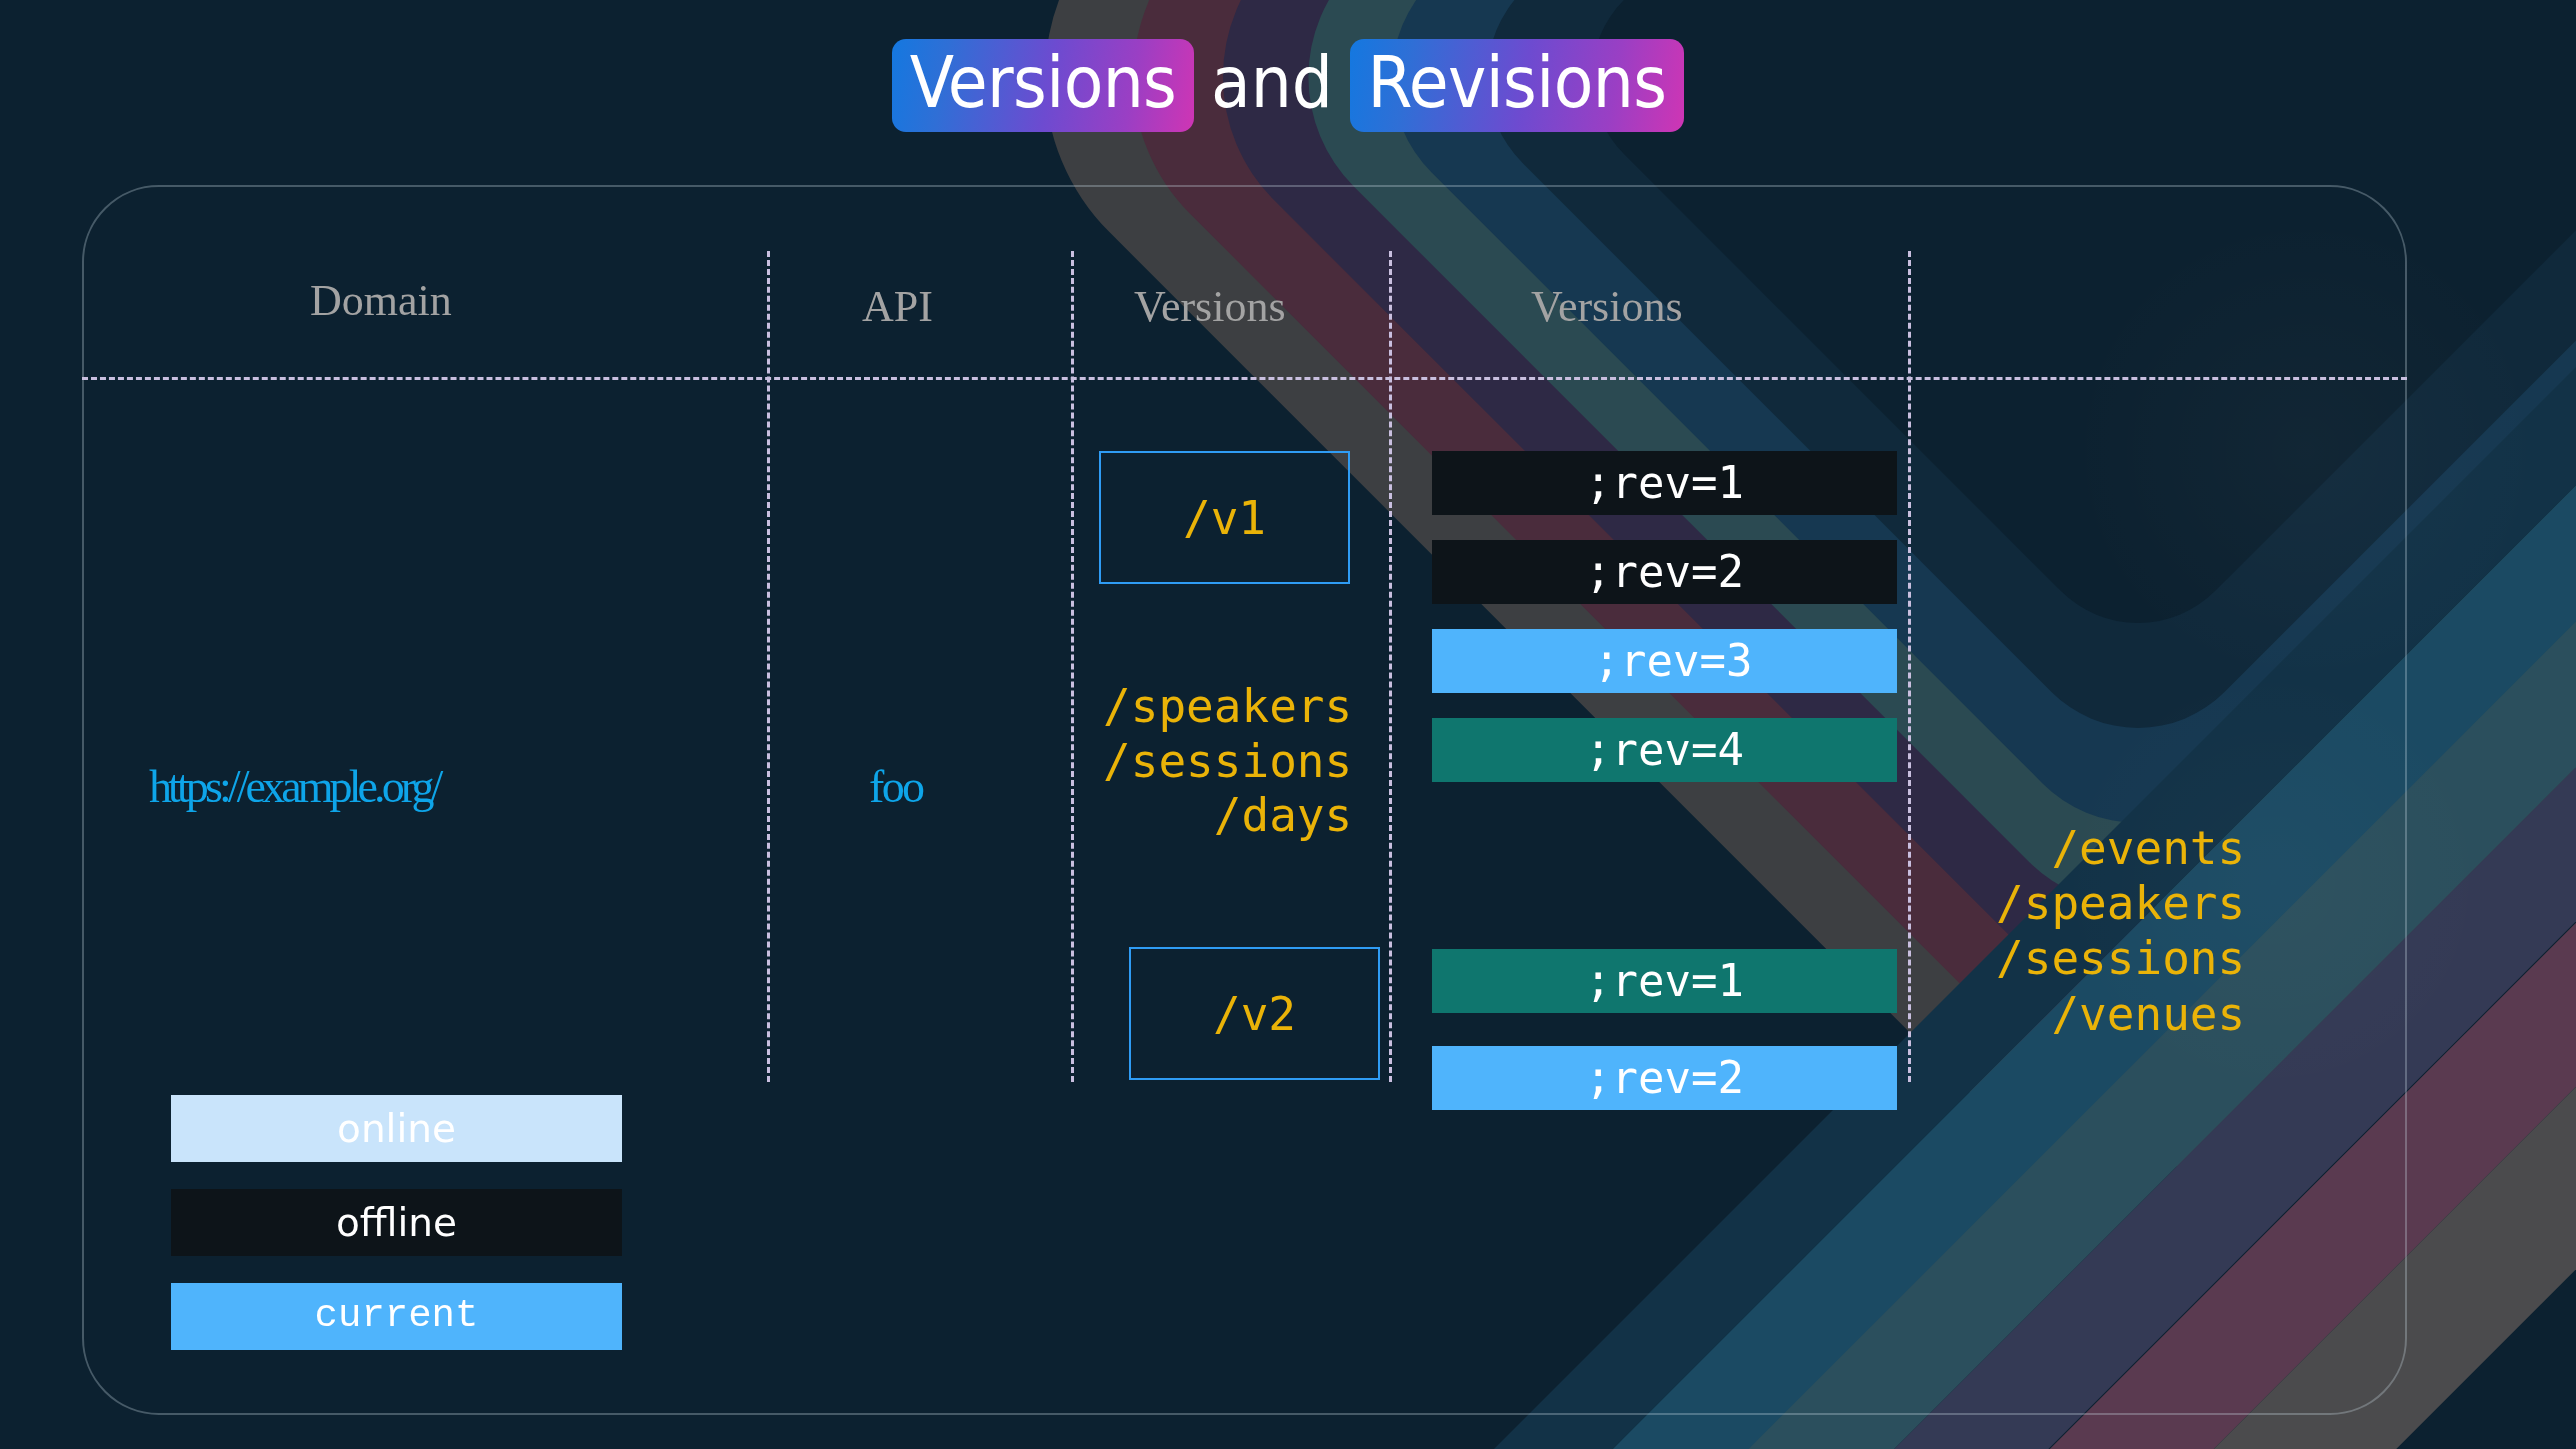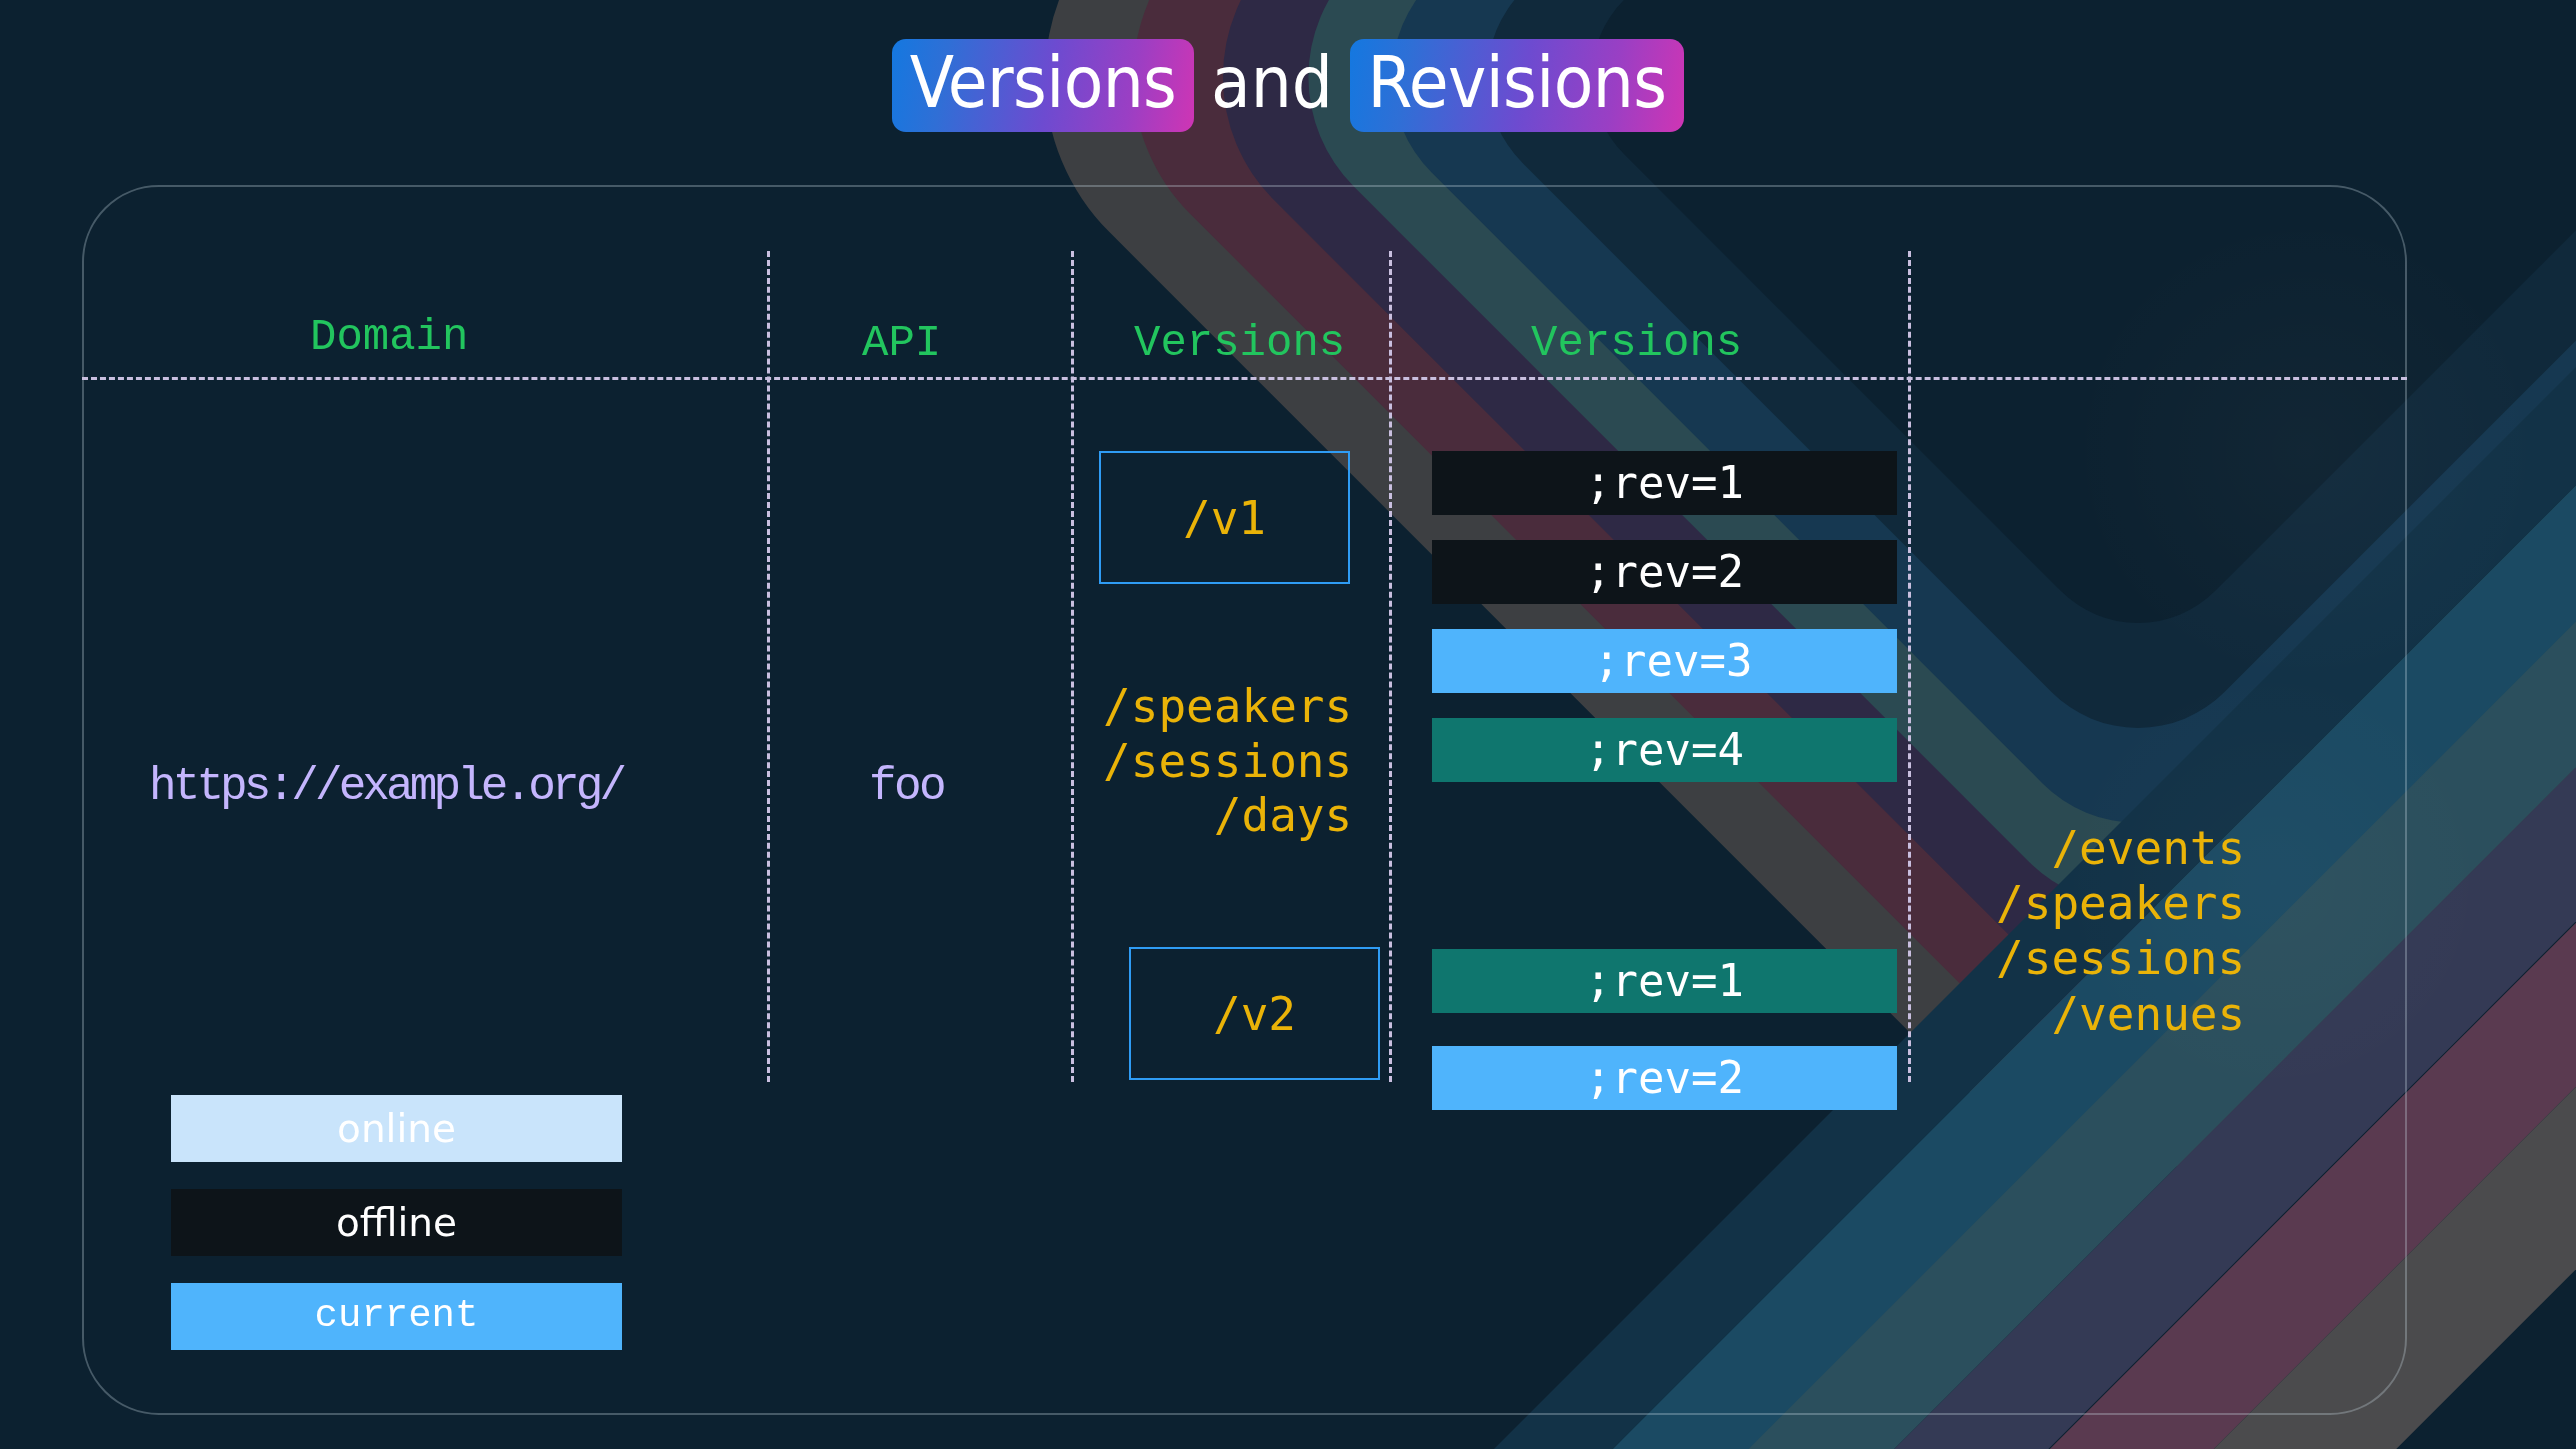--- a/index.html
+++ b/index.html
@@ -82,39 +82,38 @@
   .hline {
     position: absolute;
     height: 0;
     border-top: 3.9px dashed #c9bfdf;
     z-index: 3;
   }
 
   
   .col-head {
     position: absolute;
-    color: #22c55e;
+    color: #a3a3a3;
     font-size: 44px;
     line-height: 1;
-    font-family: Liberation Mono, monospace;
+    font-family: Liberation Serif, serif;
     white-space: nowrap;
     z-index: 4;
-    margin-top: 36px;
   }
 
   
   .mono {
     font-family: "DejaVu Sans Mono", "Liberation Mono", monospace;
     color: #eab308;
     text-align: right;
   }
   .mono-cond {
-    font-family: Liberation Mono, monospace;
+    font-family: Liberation Serif, serif;
     font-stretch: condensed;
-    color: #c4b5fd;
+    color: #0ea5e9;
   }
 
   #domain-value {
     position: absolute;
     left: 149px;
     top: 764px;
     font-size: 46px;
     line-height: 1;
     letter-spacing: -3.9px;
     white-space: nowrap;

